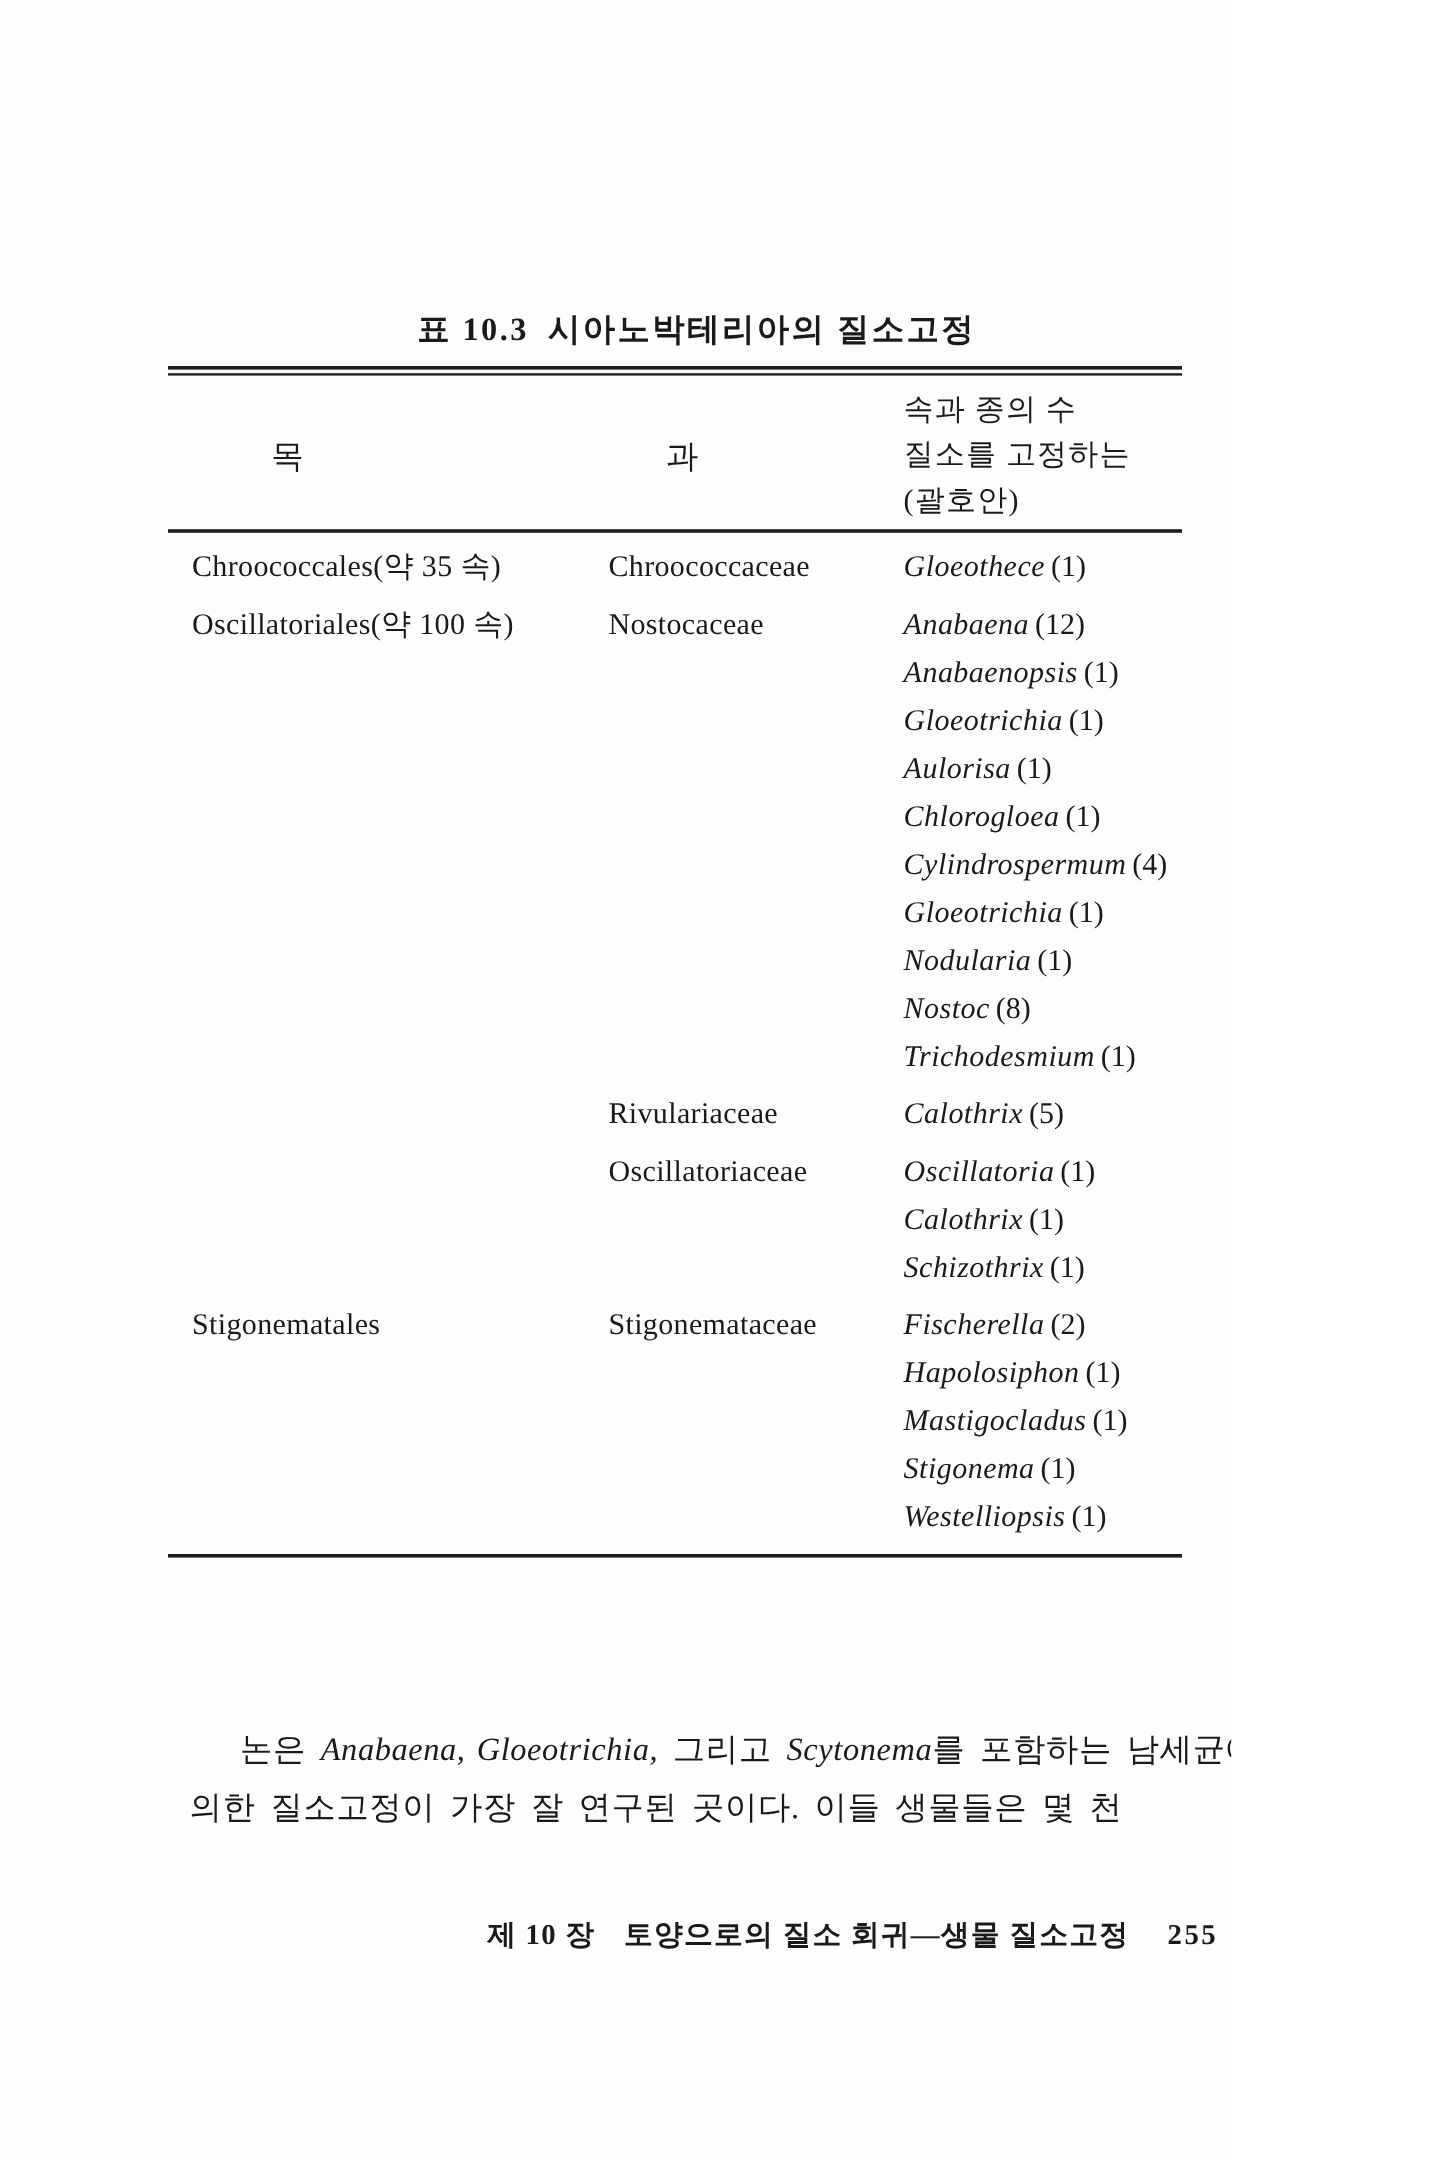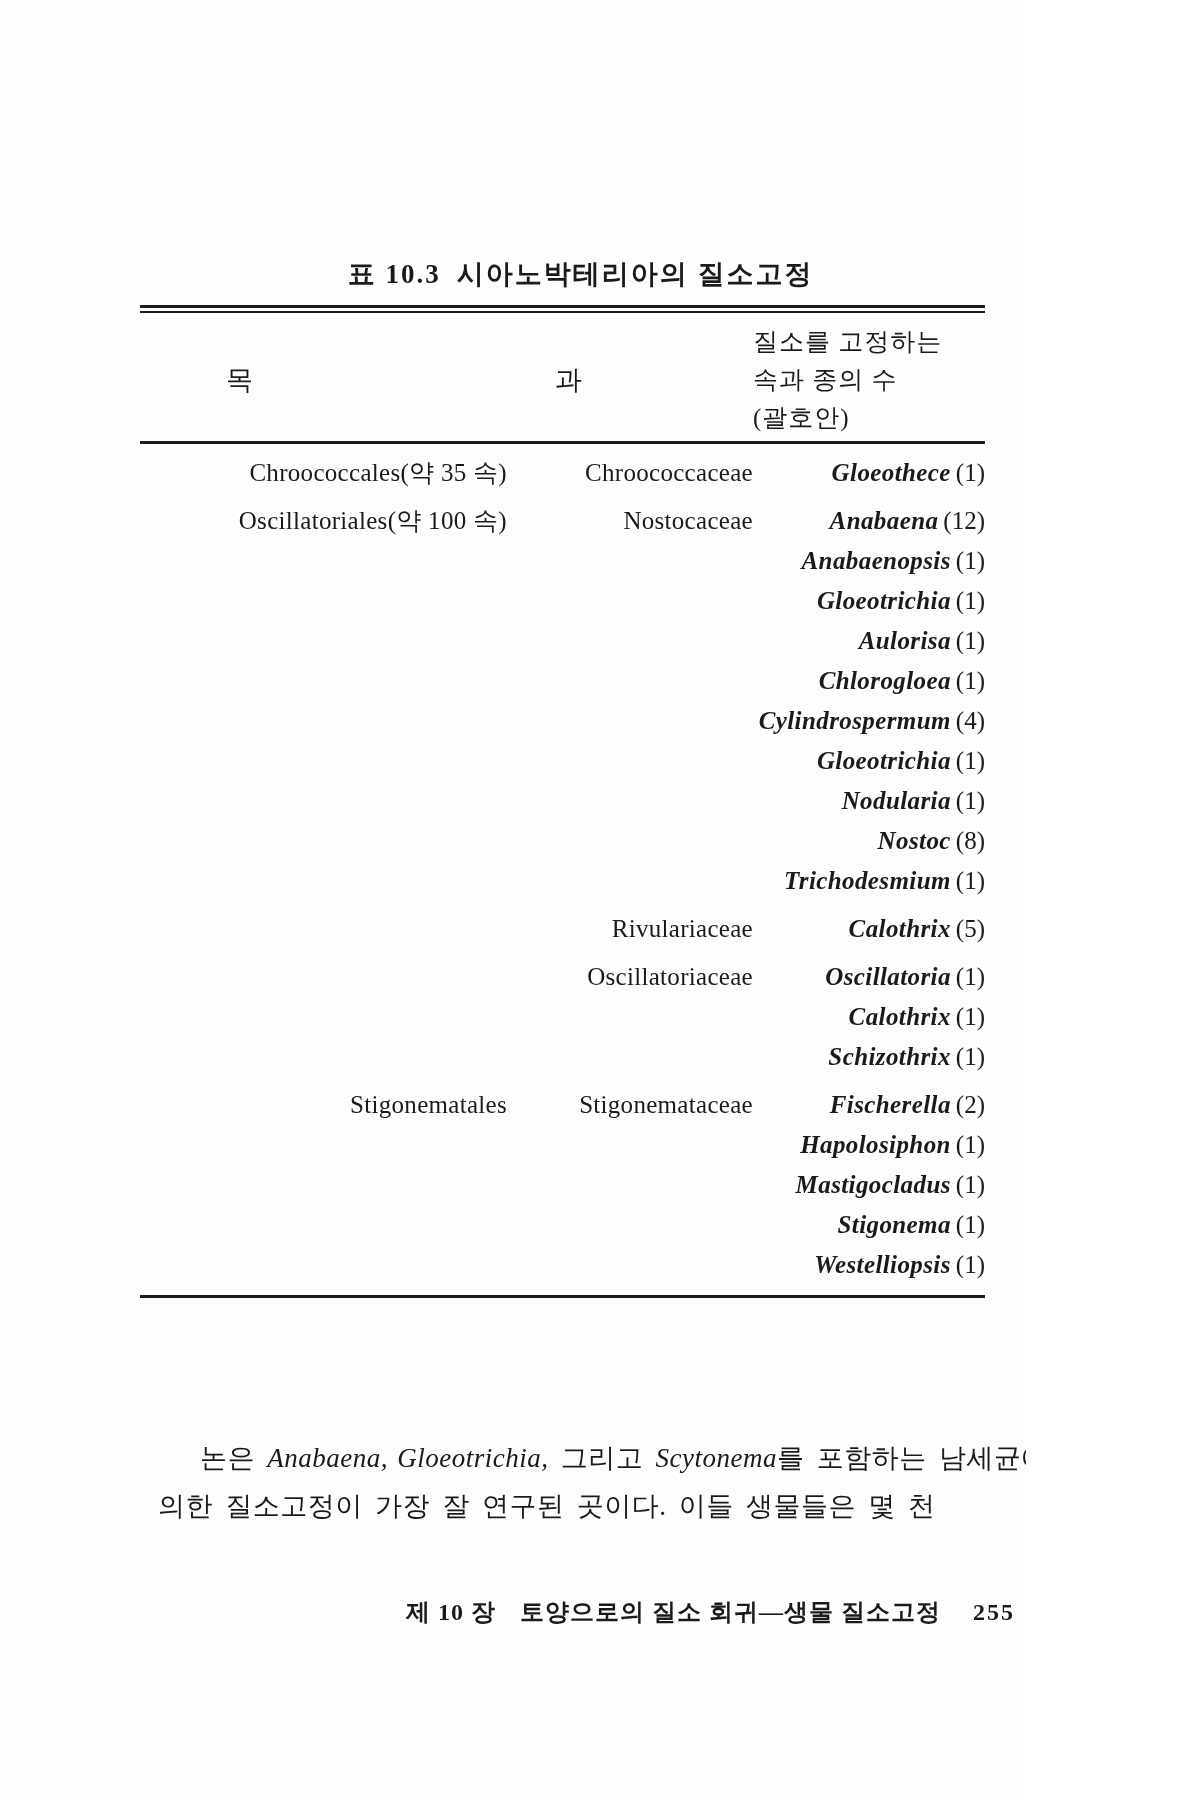--- a/index.html
+++ b/index.html
@@ -23,29 +23,29 @@
   .table-title .t-label { margin-right:16px; }
   .rule-double { height:8px; border-top:3px solid #1d1d1d; border-bottom:2px solid #1d1d1d; }
   .header-row {
     display:grid; grid-template-columns:347px 246px 1fr;
     align-items:center; padding:10px 0 4px 20px;
   }
   .h-order { font-size:27px; padding-left:66px; }
   .h-family { font-size:27px; padding-left:48px; }
   .h-count { font-size:25px; line-height:38px; letter-spacing:1px; }
   .rule-single { border-top:3px solid #1d1d1d; }
-  .t-body { padding:9px 0 10px 20px;text-align:right; }
+  .t-body { padding:9px 0 10px 20px; }
   .t-row {
     display:grid; grid-template-columns:347px 246px 1fr;
     margin-top:8px; font-size:25px; line-height:40px;
   }
   .t-row:first-child { margin-top:0; }
   .cell-order, .cell-family { align-self:start; letter-spacing:0.3px; }
   .genus-line { white-space:nowrap; }
-  .genus-name { font-style:italic; letter-spacing:0.4px;font-weight:bold; }
+  .genus-name { font-style:italic; letter-spacing:0.4px; }
   .genus-count { font-style:normal; }
 
   
   .paragraph {
     position:absolute; left:158px; top:1434px; width:912px;
     font-size:27px; line-height:48px;
     text-indent:42px; word-spacing:5px; letter-spacing:0.5px;
   }
   .paragraph .italic { font-style:italic; word-spacing:2px; }
 
@@ -68,22 +68,22 @@
     <div class="table-title">
       <span class="t-label">표 10.3</span><span>시아노박테리아의 질소고정</span>
     </div>
 
     <div class="rule-double"></div>
 
     <div class="header-row">
       <div class="h-order">목</div>
       <div class="h-family">과</div>
       <div class="h-count">
+        <div>속과 종의 수</div>
         <div>질소를 고정하는</div>
-        <div>속과 종의 수</div>
         <div>(괄호안)</div>
       </div>
     </div>
 
     <div class="rule-single"></div>
 
     <div class="t-body" id="table-body">
         <div class="t-row">
           <div class="cell-order">Chroococcales(약 35 속)</div>
           <div class="cell-family">Chroococcaceae</div>

